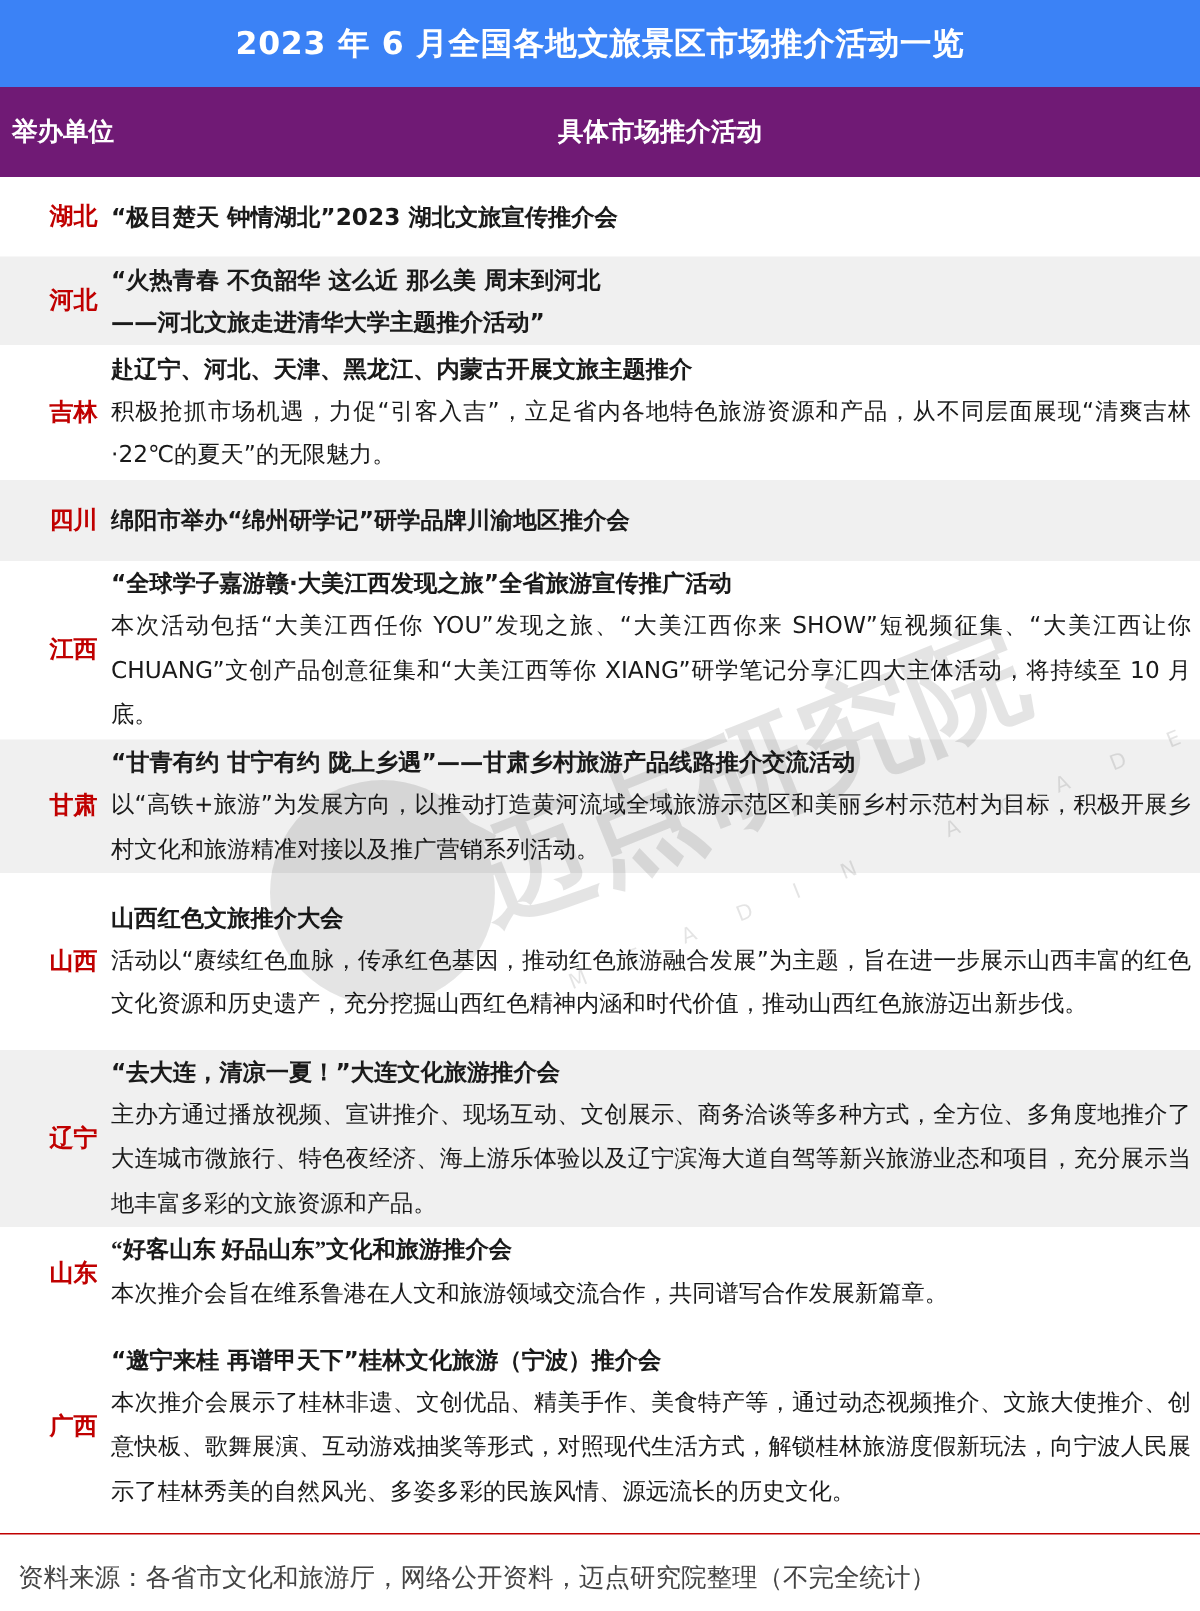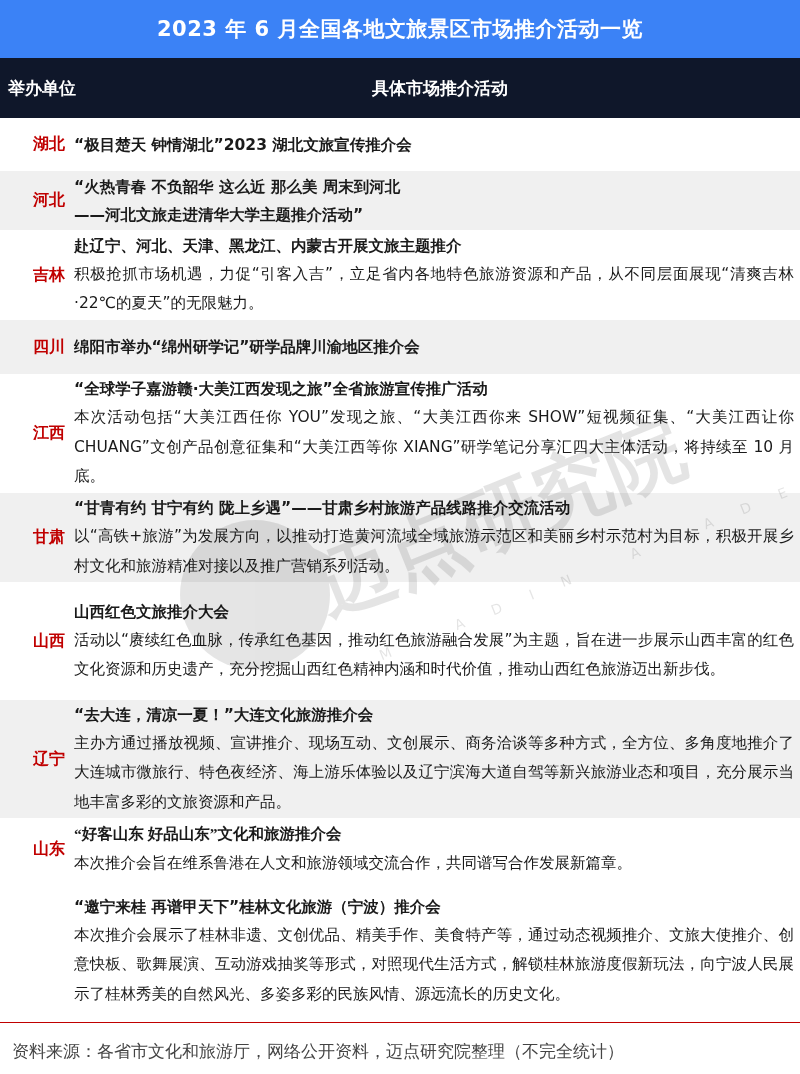--- a/index.html
+++ b/index.html
@@ -1,20 +1,20 @@
 <!DOCTYPE html>
 <html><head>
 <meta charset="utf-8">
 <style>
   html, body { margin:0; padding:0; background:#ffffff; }
   body { width:800px; height:1074px; position:relative; overflow:hidden;
          font-family:"DejaVu Sans","Liberation Sans",sans-serif; color:#1a1a1a; }
   .title-bar { position:absolute; left:0; top:0; width:800px; height:58px; background:#3b82f6;
                color:#fff; font-weight:bold; font-size:21px; display:flex; align-items:center; justify-content:center; letter-spacing:0.5px; }
-  .header-row { position:absolute; left:0; top:58px; width:800px; height:60px; background:#0f172a;
+  .header-row { position:absolute; left:0; top:58px; width:800px; height:60px; background:#701a75;
                 color:#fff; font-weight:bold; font-size:17px; }
   .header-row .h-unit { position:absolute; left:8px; top:0; height:60px; line-height:60px; }
   .header-row .h-act { position:absolute; left:372px; top:0; height:60px; line-height:60px; }
   .row { position:absolute; left:0; width:800px; }
   .row.alt { background:#f0f0f0; }
   .row .unit { position:absolute; left:0; top:0; width:98px; height:100%; display:flex; align-items:center; justify-content:center;
                color:#c00000; font-weight:bold; font-size:16px; }
   .row .content { position:absolute; left:74px; right:6px; top:0; height:100%; display:flex; flex-direction:column; justify-content:center; }
   .row .headline { text-align:left; font-weight:bold; font-size:15.5px; line-height:28px; color:#1a1a1a; white-space:nowrap; }
   .row .desc { font-size:15.5px; line-height:29.5px; color:#1a1a1a; text-align:justify; }
@@ -99,20 +99,21 @@
 
 <div class="row" style="top:818px;height:62px;font-family:Liberation Serif, serif;">
   <div class="unit">山东</div>
   <div class="content">
     <div class="headline">“好客山东  好品山东”文化和旅游推介会</div>
     <div class="desc">本次推介会旨在维系鲁港在人文和旅游领域交流合作，共同谱写合作发展新篇章。</div>
   </div>
 </div>
 
 <div class="row" style="top:880px;height:142px;">
+  <div class="unit">广西</div>
   <div class="content">
     <div class="headline">“邀宁来桂 再谱甲天下”桂林文化旅游（宁波）推介会</div>
     <div class="desc">本次推介会展示了桂林非遗、文创优品、精美手作、美食特产等，通过动态视频推介、文旅大使推介、创意快板、歌舞展演、互动游戏抽奖等形式，对照现代生活方式，解锁桂林旅游度假新玩法，向宁波人民展示了桂林秀美的自然风光、多姿多彩的民族风情、源远流长的历史文化。</div>
   </div>
 </div>
 
 <div class="watermark">
   <div class="wm-circle"></div>
   <div class="wm-text">迈点研究院</div>
   <div class="wm-sub">MEADIN ACADEMY</div>

